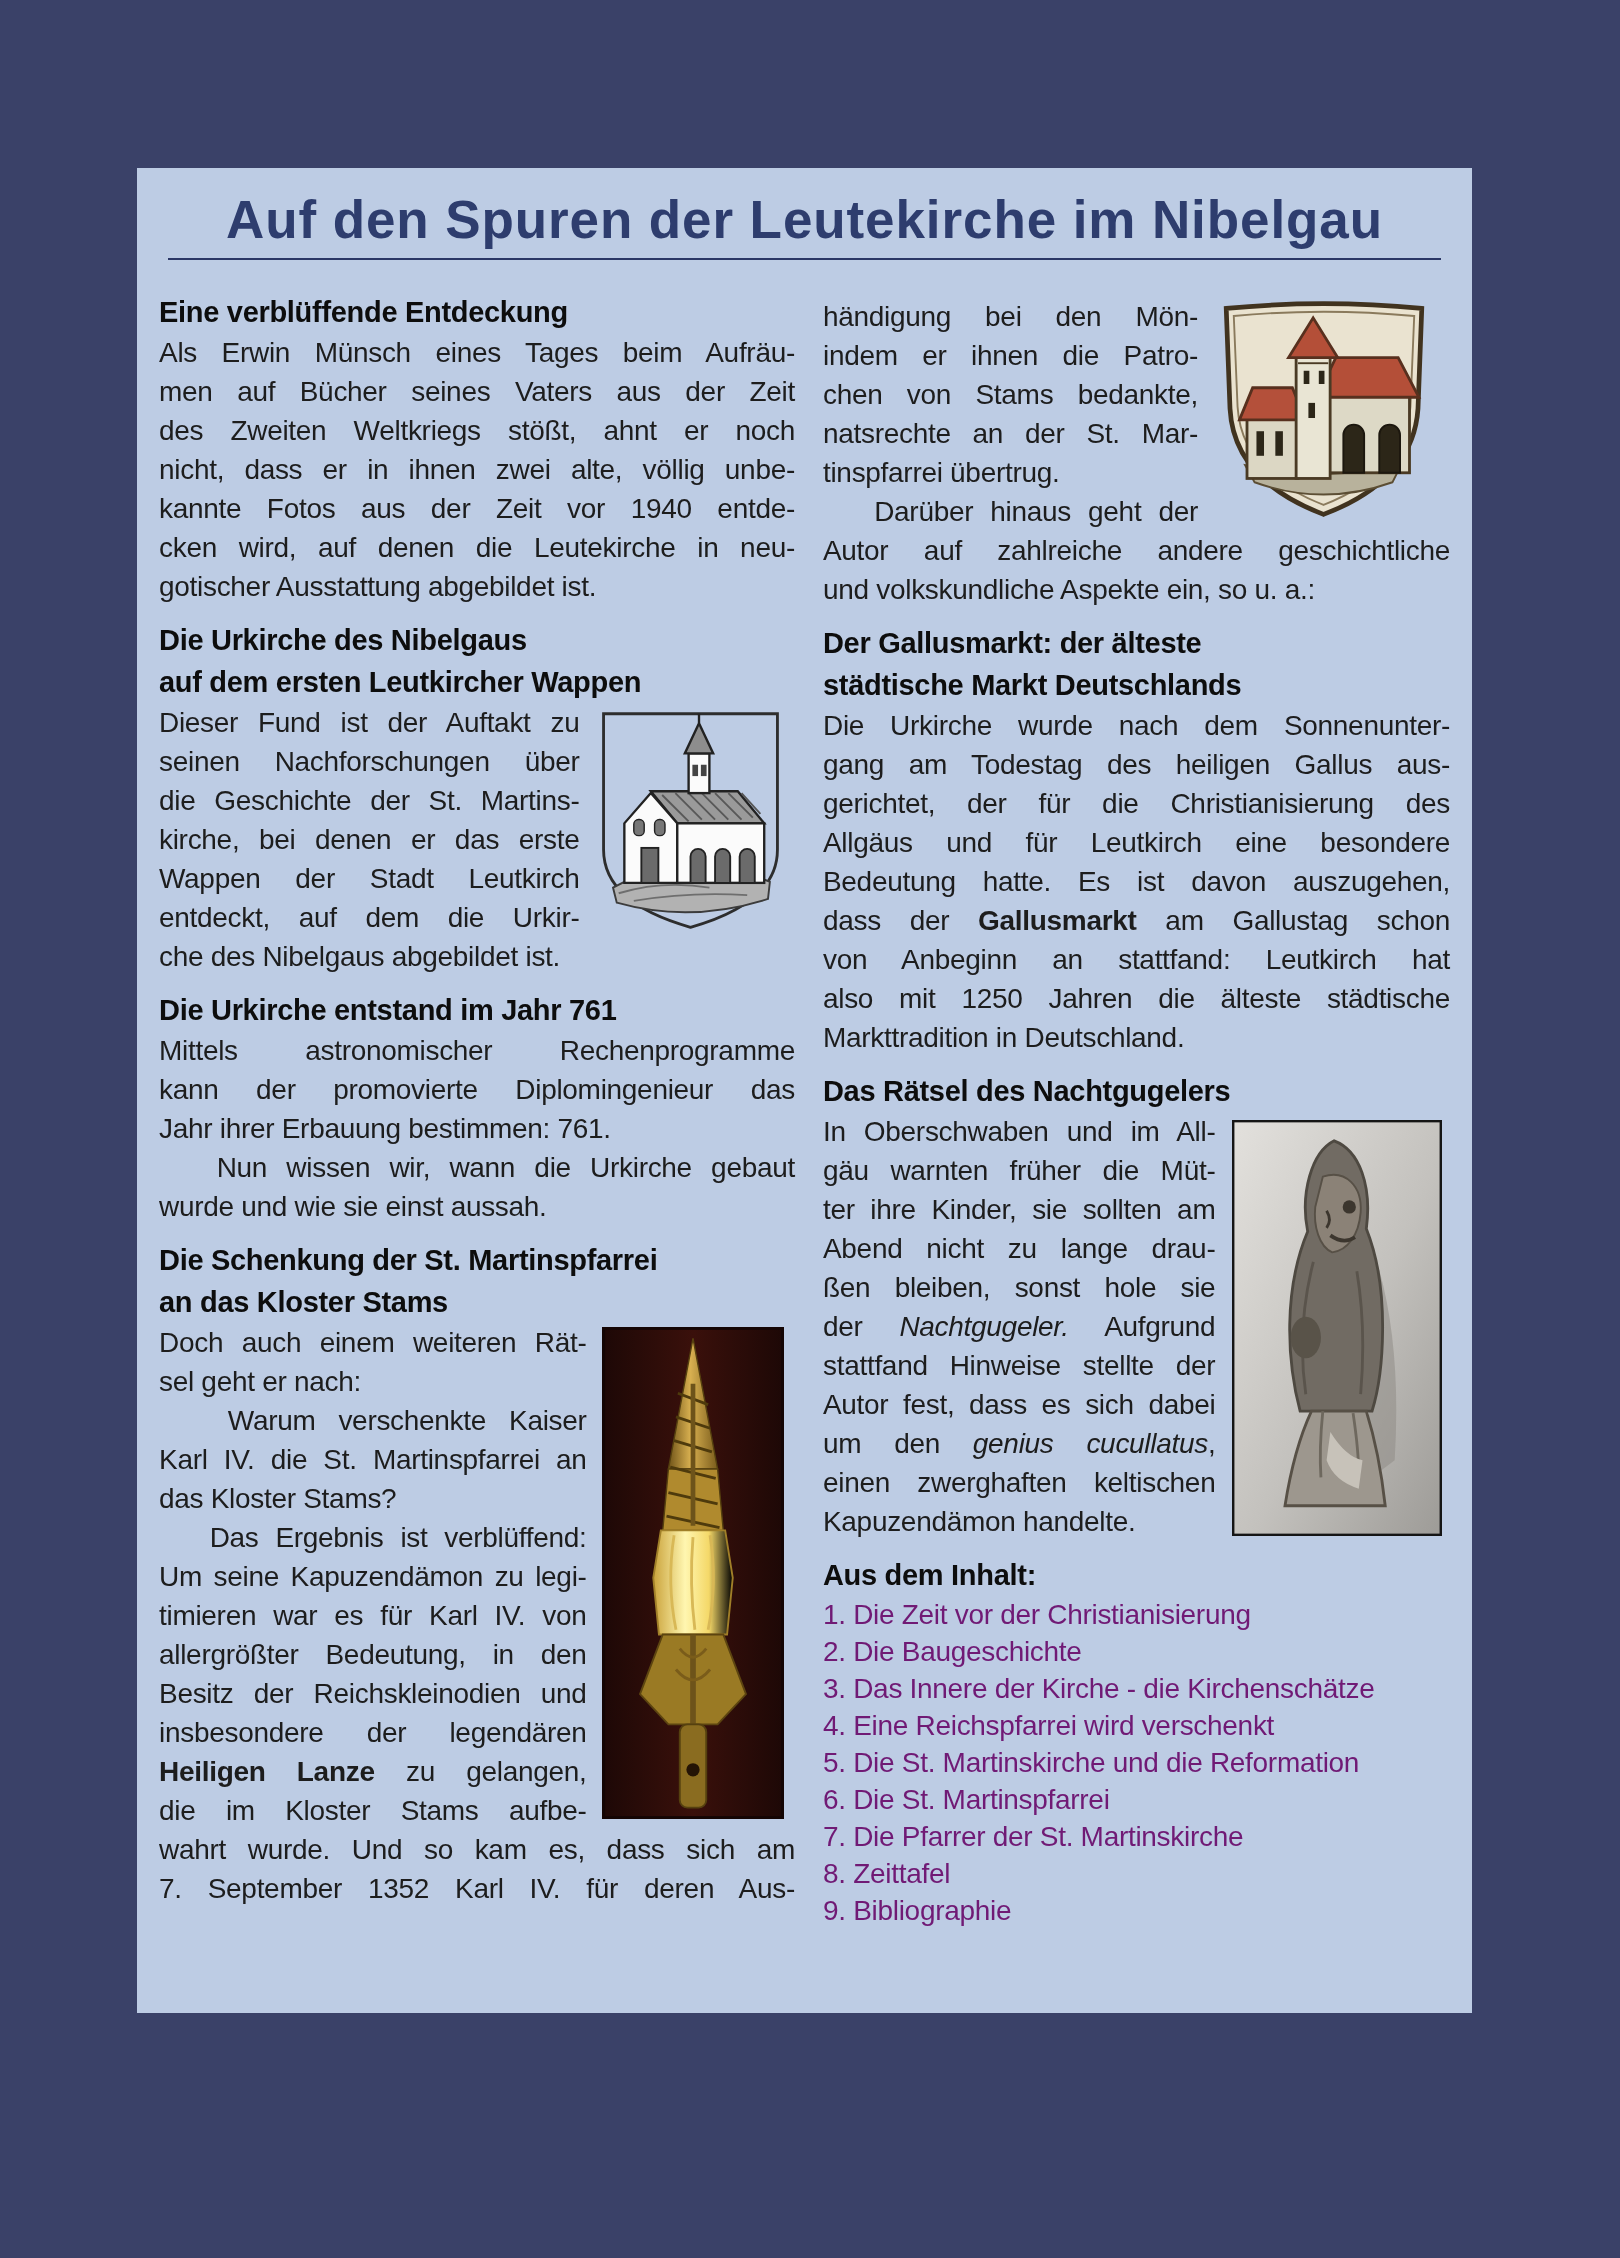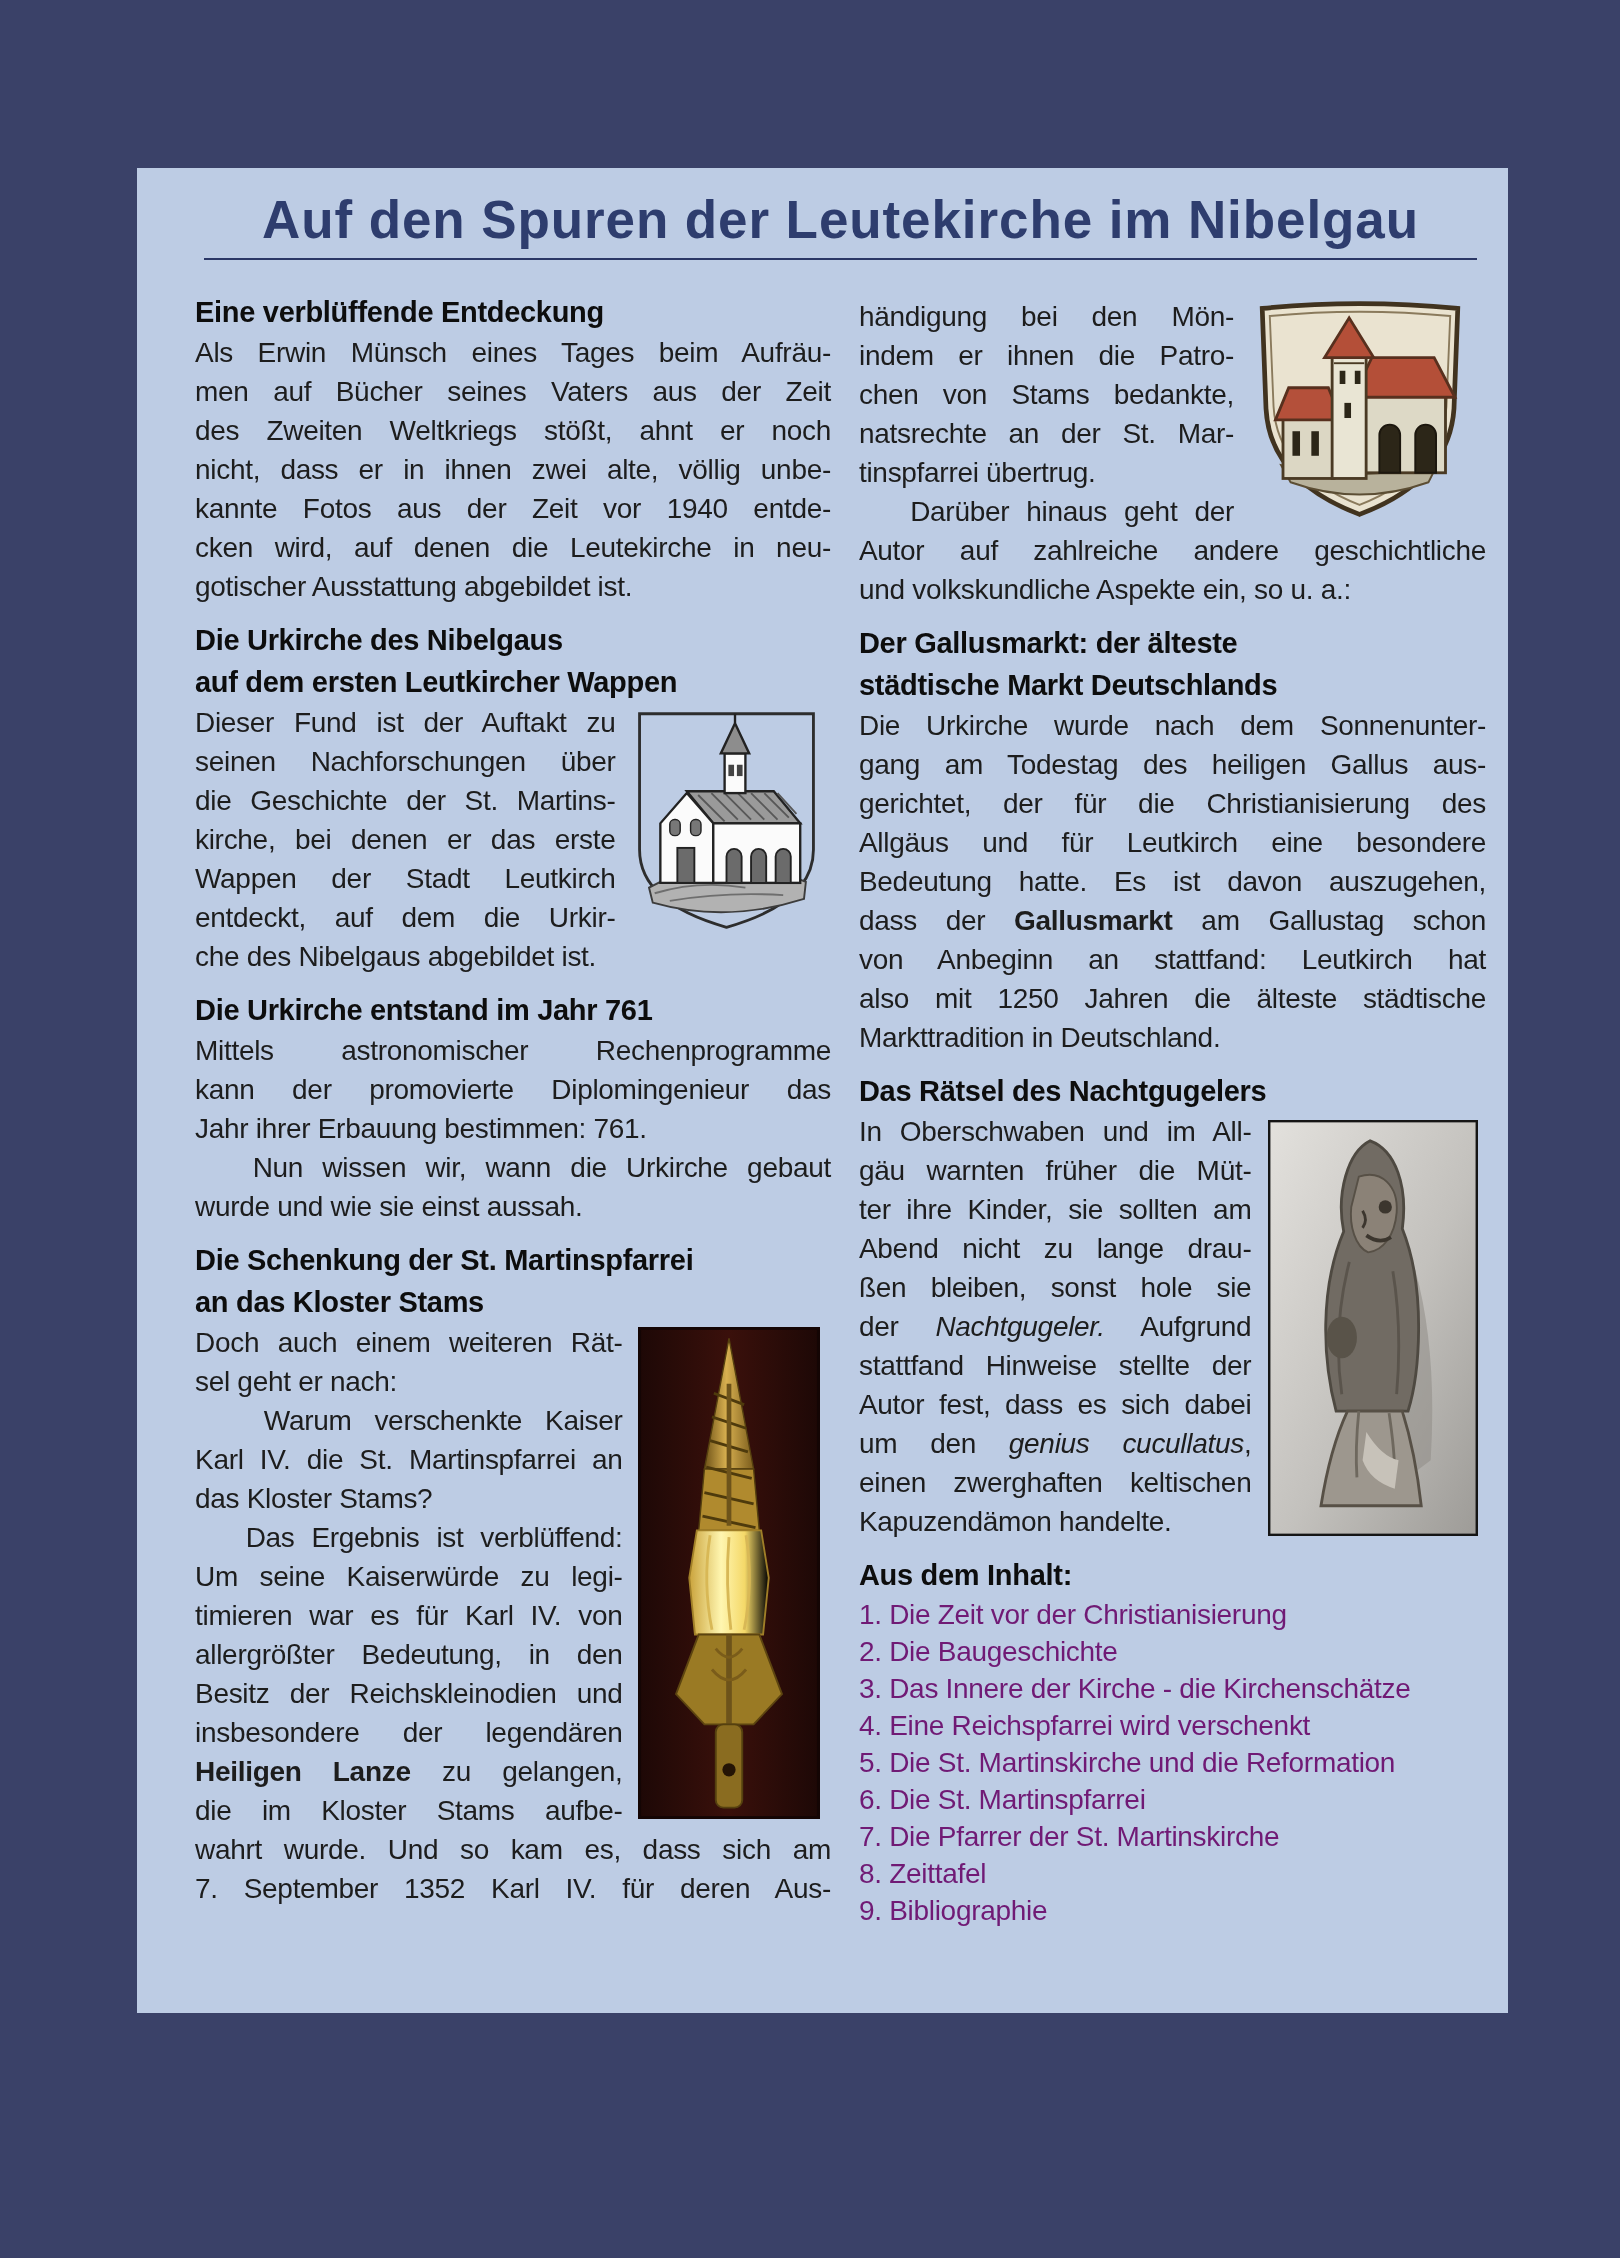--- a/index.html
+++ b/index.html
@@ -4,21 +4,20 @@
 <style>
   html,body{margin:0;padding:0;}
   body{
     width:1620px;height:2258px;position:relative;overflow:hidden;
     background:#3a4168;
     font-family:"Liberation Sans", sans-serif;
   }
   .panel{
     position:absolute;left:137px;top:168px;width:1335px;height:1845px;
     background:#bdcce4;
-    padding-left:36px;
   }
   .title{
     margin:21px 30px 0 30px;
     text-align:center;
     font-size:53px;font-weight:bold;letter-spacing:0.9px;
     color:#2e3d6e;
     white-space:nowrap;
   }
   .title-rule{
     margin:7.6px 31px 0 31px;
@@ -195,21 +194,21 @@
               <div class="ln">Doch auch einem weiteren Rät-</div>
               <div class="ln last">sel geht er nach:</div>
             </div>
             <div class="para">
               <div class="ln">&nbsp;&nbsp;&nbsp;Warum verschenkte Kaiser</div>
               <div class="ln">Karl IV. die St. Martinspfarrei an</div>
               <div class="ln last">das Kloster Stams?</div>
             </div>
             <div class="para">
               <div class="ln">&nbsp;&nbsp;&nbsp;Das Ergebnis ist verblüffend:</div>
-              <div class="ln">Um seine Kaiserwürde zu legi-</div>
+              <div class="ln">Um seine Kapuzendämon zu legi-</div>
               <div class="ln">timieren war es für Karl IV. von</div>
               <div class="ln">allergrößter Bedeutung, in den</div>
               <div class="ln">Besitz der Reichskleinodien und</div>
               <div class="ln">insbesondere der legendären</div>
               <div class="ln"><b>Heiligen Lanze</b> zu gelangen,</div>
               <div class="ln">die im Kloster Stams aufbe-</div>
               <div class="ln">wahrt wurde. Und so kam es, dass sich am</div>
               <div class="ln">7. September 1352 Karl IV. für deren Aus-</div>
             </div>
           </div>

